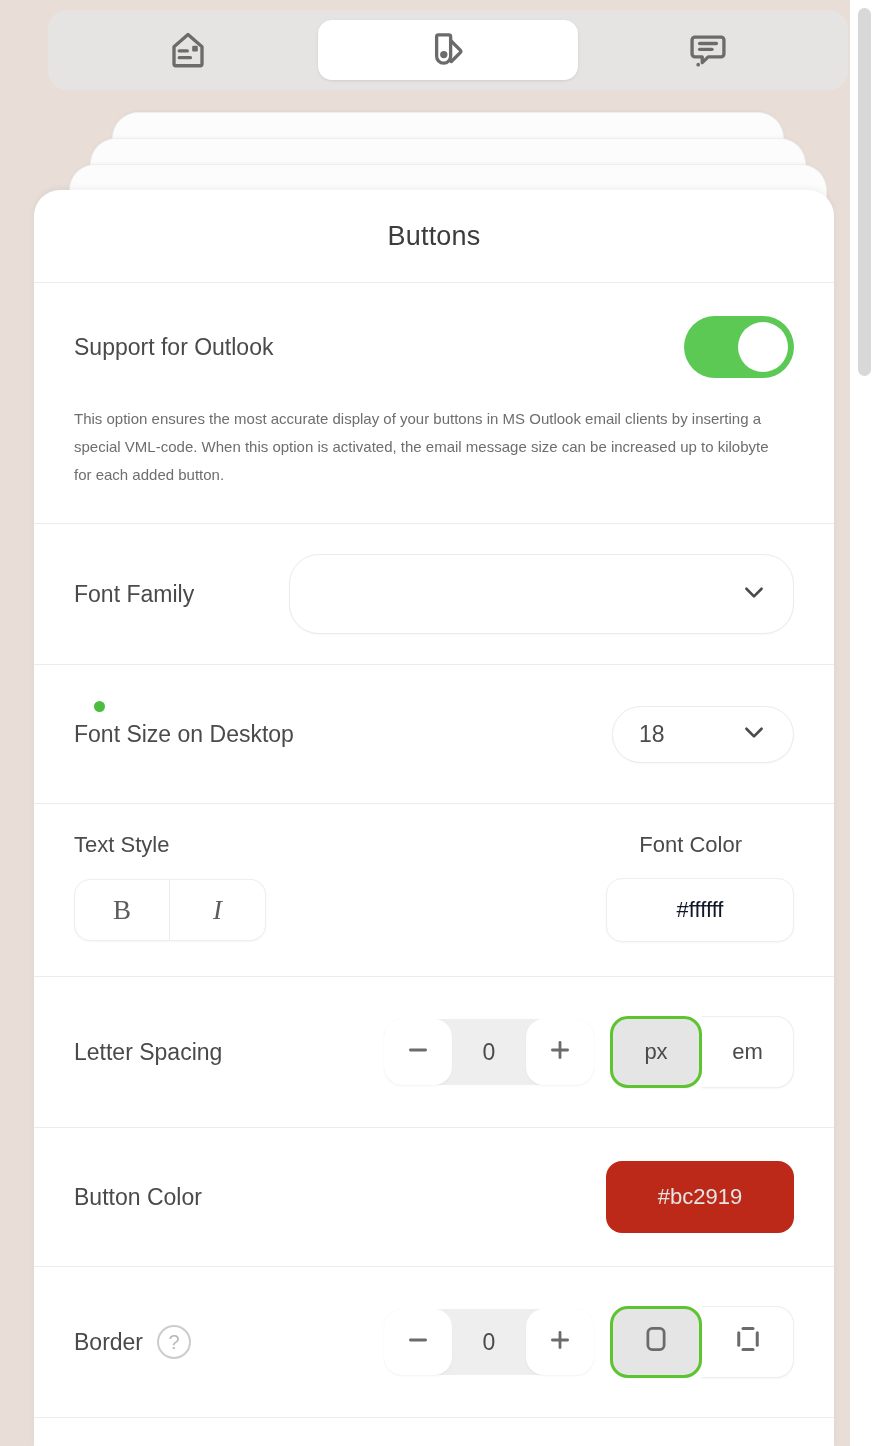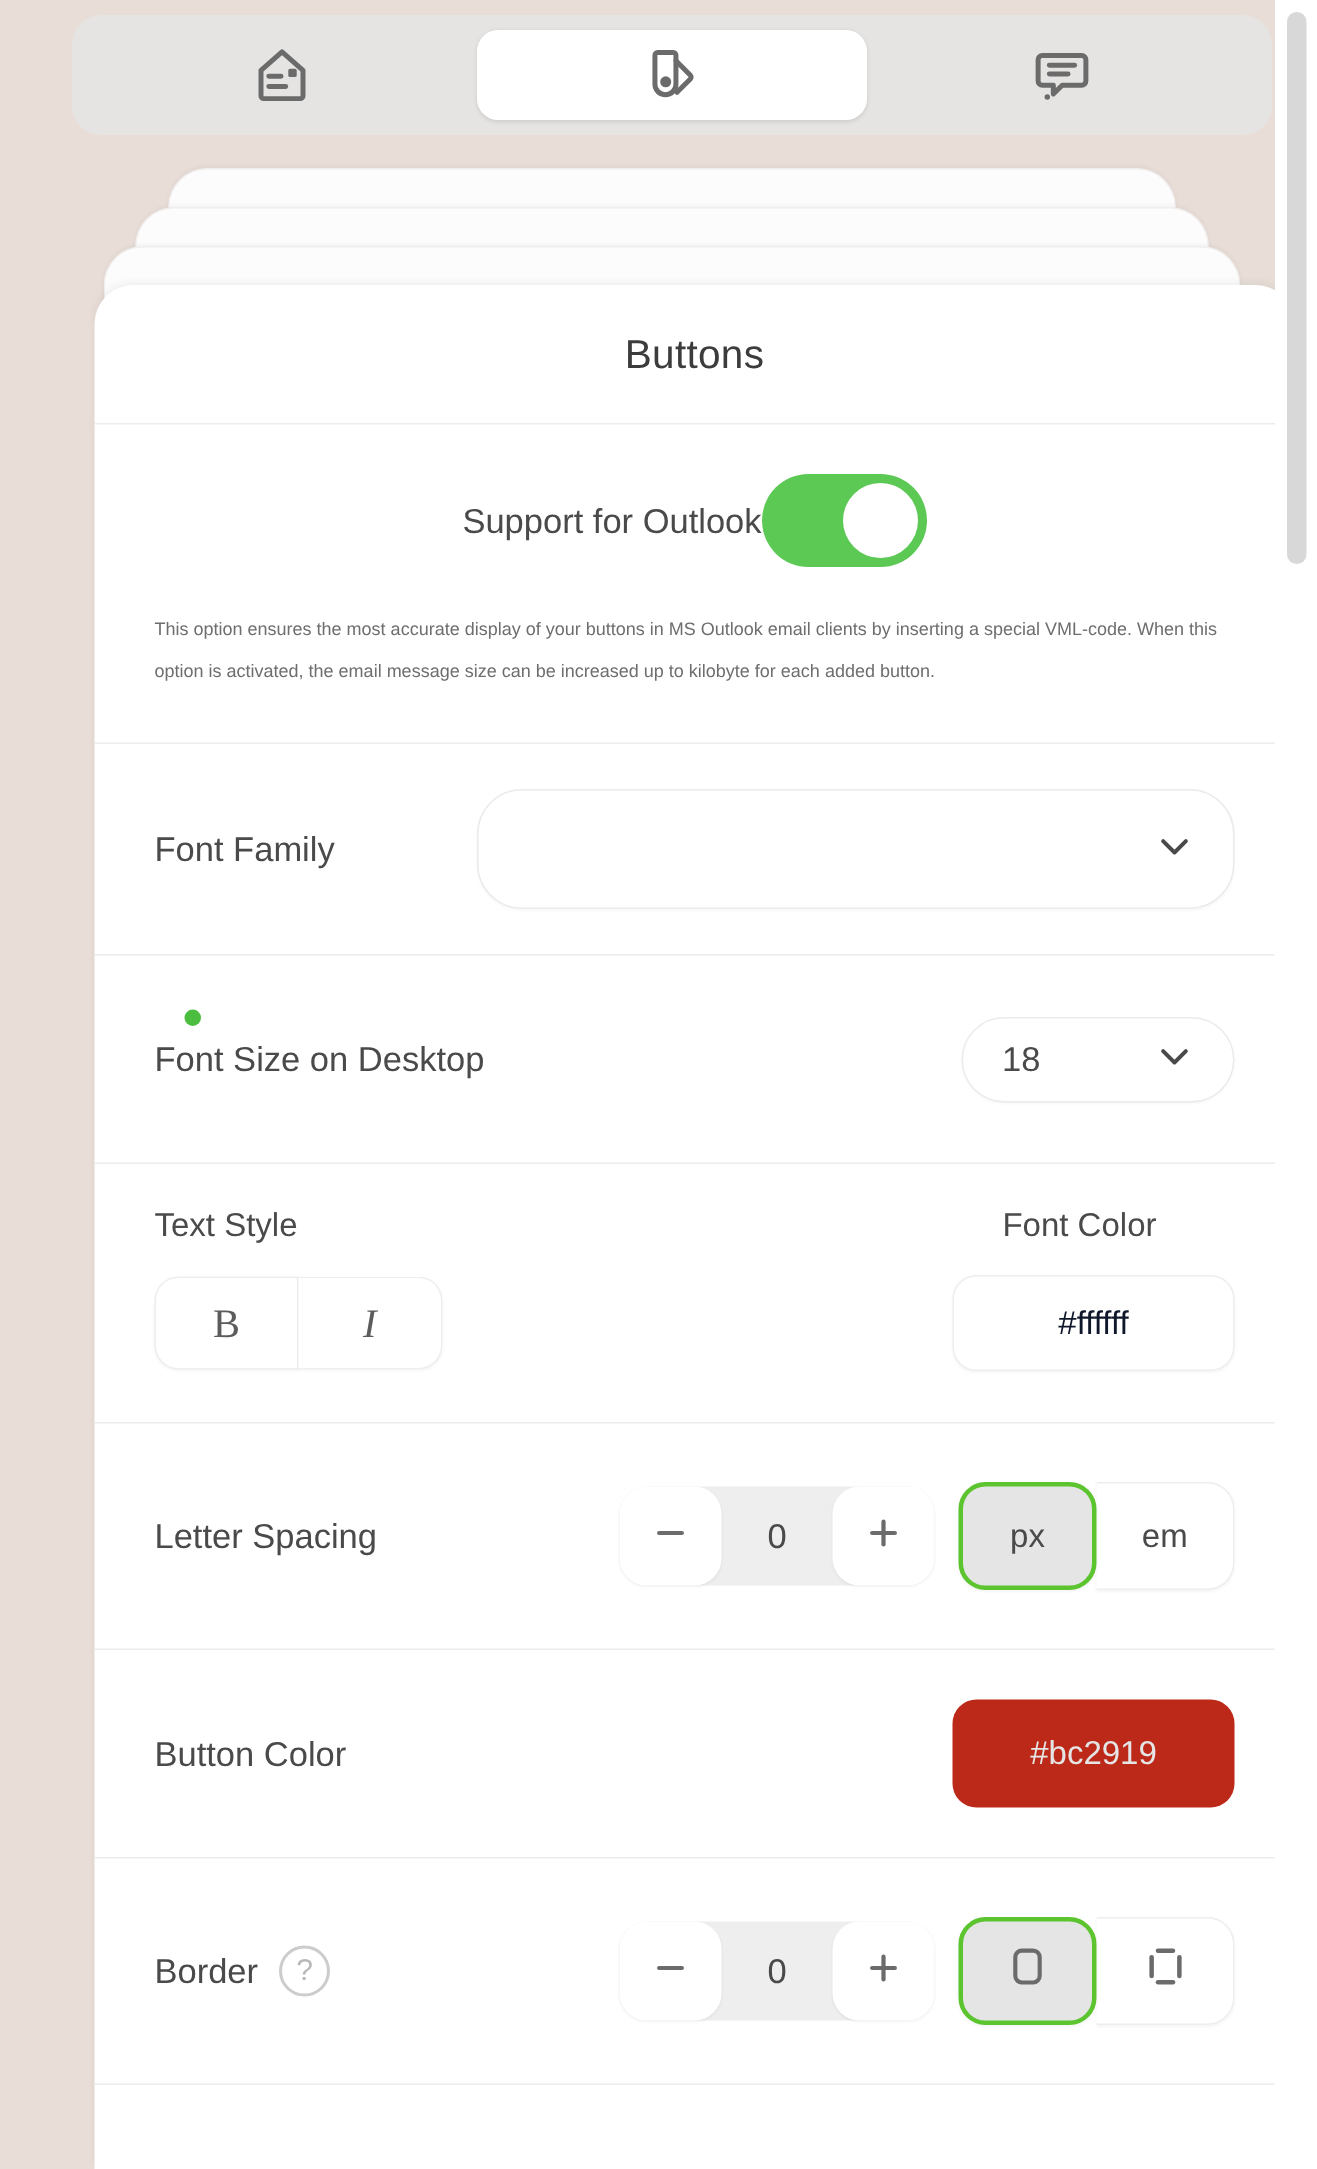--- a/index.html
+++ b/index.html
@@ -56,21 +56,21 @@
     border: 1px solid #f0eeed;
     border-bottom: none;
     box-shadow: 0 -1px 3px rgba(0,0,0,.04);
   }
   .ghost.g1 { left: 112px; top: 112px; width: 672px; height: 110px; }
   .ghost.g2 { left: 90px;  top: 138px; width: 716px; height: 100px; }
   .ghost.g3 { left: 69px;  top: 164px; width: 758px; height: 90px;  }
 
   .card {
     position: absolute;
-    left: 63px;
+    left: 34px;
     top: 190px;
     width: 800px;
     min-height: 1256px;
     background: #ffffff;
     border-top-left-radius: 26px;
     border-top-right-radius: 26px;
     box-shadow: 0 -2px 6px rgba(0,0,0,.05);
   }
 
   .card-title {
@@ -89,26 +89,26 @@
     font-size: 23px;
     color: #4a4a4a;
   }
   .label-sm { font-size: 22px; color: #4a4a4a; }
 
   
   .outlook-sec { padding: 30px 40px 34px 40px; }
   .outlook-head {
     display: flex;
     align-items: center;
-    justify-content: center;
+    justify-content: space-between;
     height: 68px;
   }
   .outlook-desc {
     margin-top: 24px;
-    font-size: 12px;
+    font-size: 15px;
     line-height: 28px;
     color: #6e6e6e;
     max-width: 710px;
   }
 
   .toggle {
     width: 110px;
     height: 62px;
     border-radius: 31px;
     background: #5bc954;

